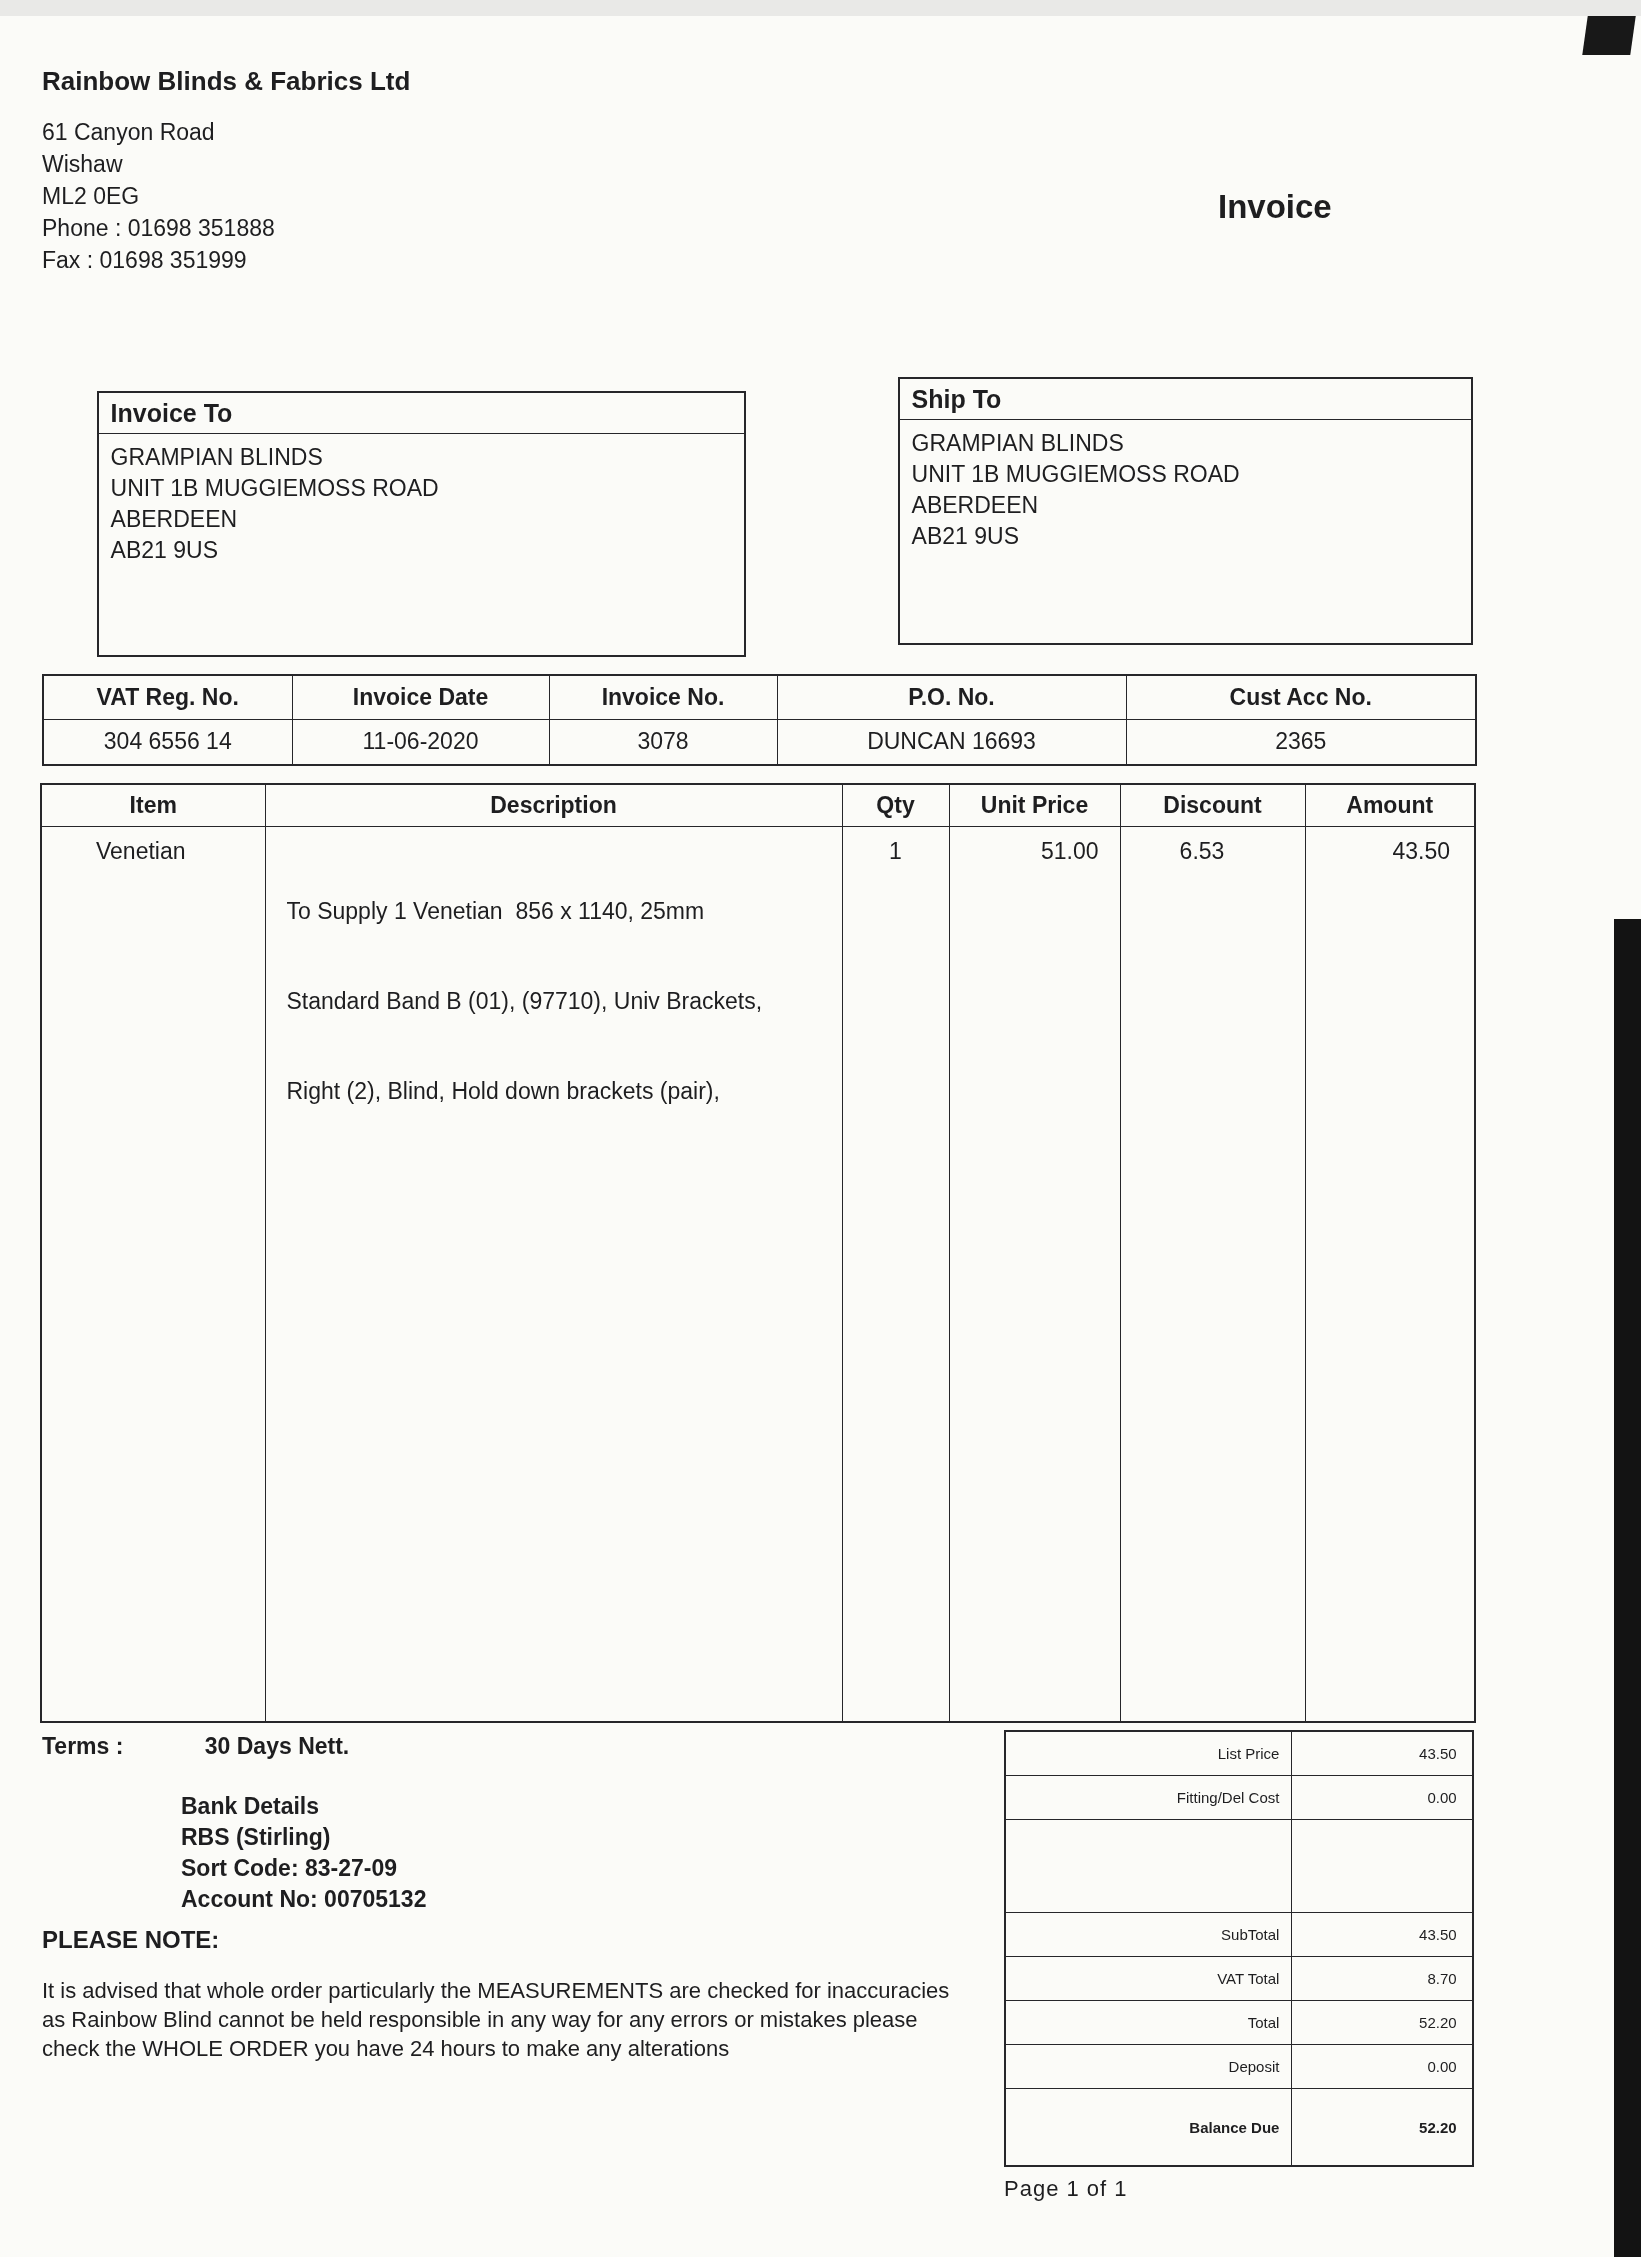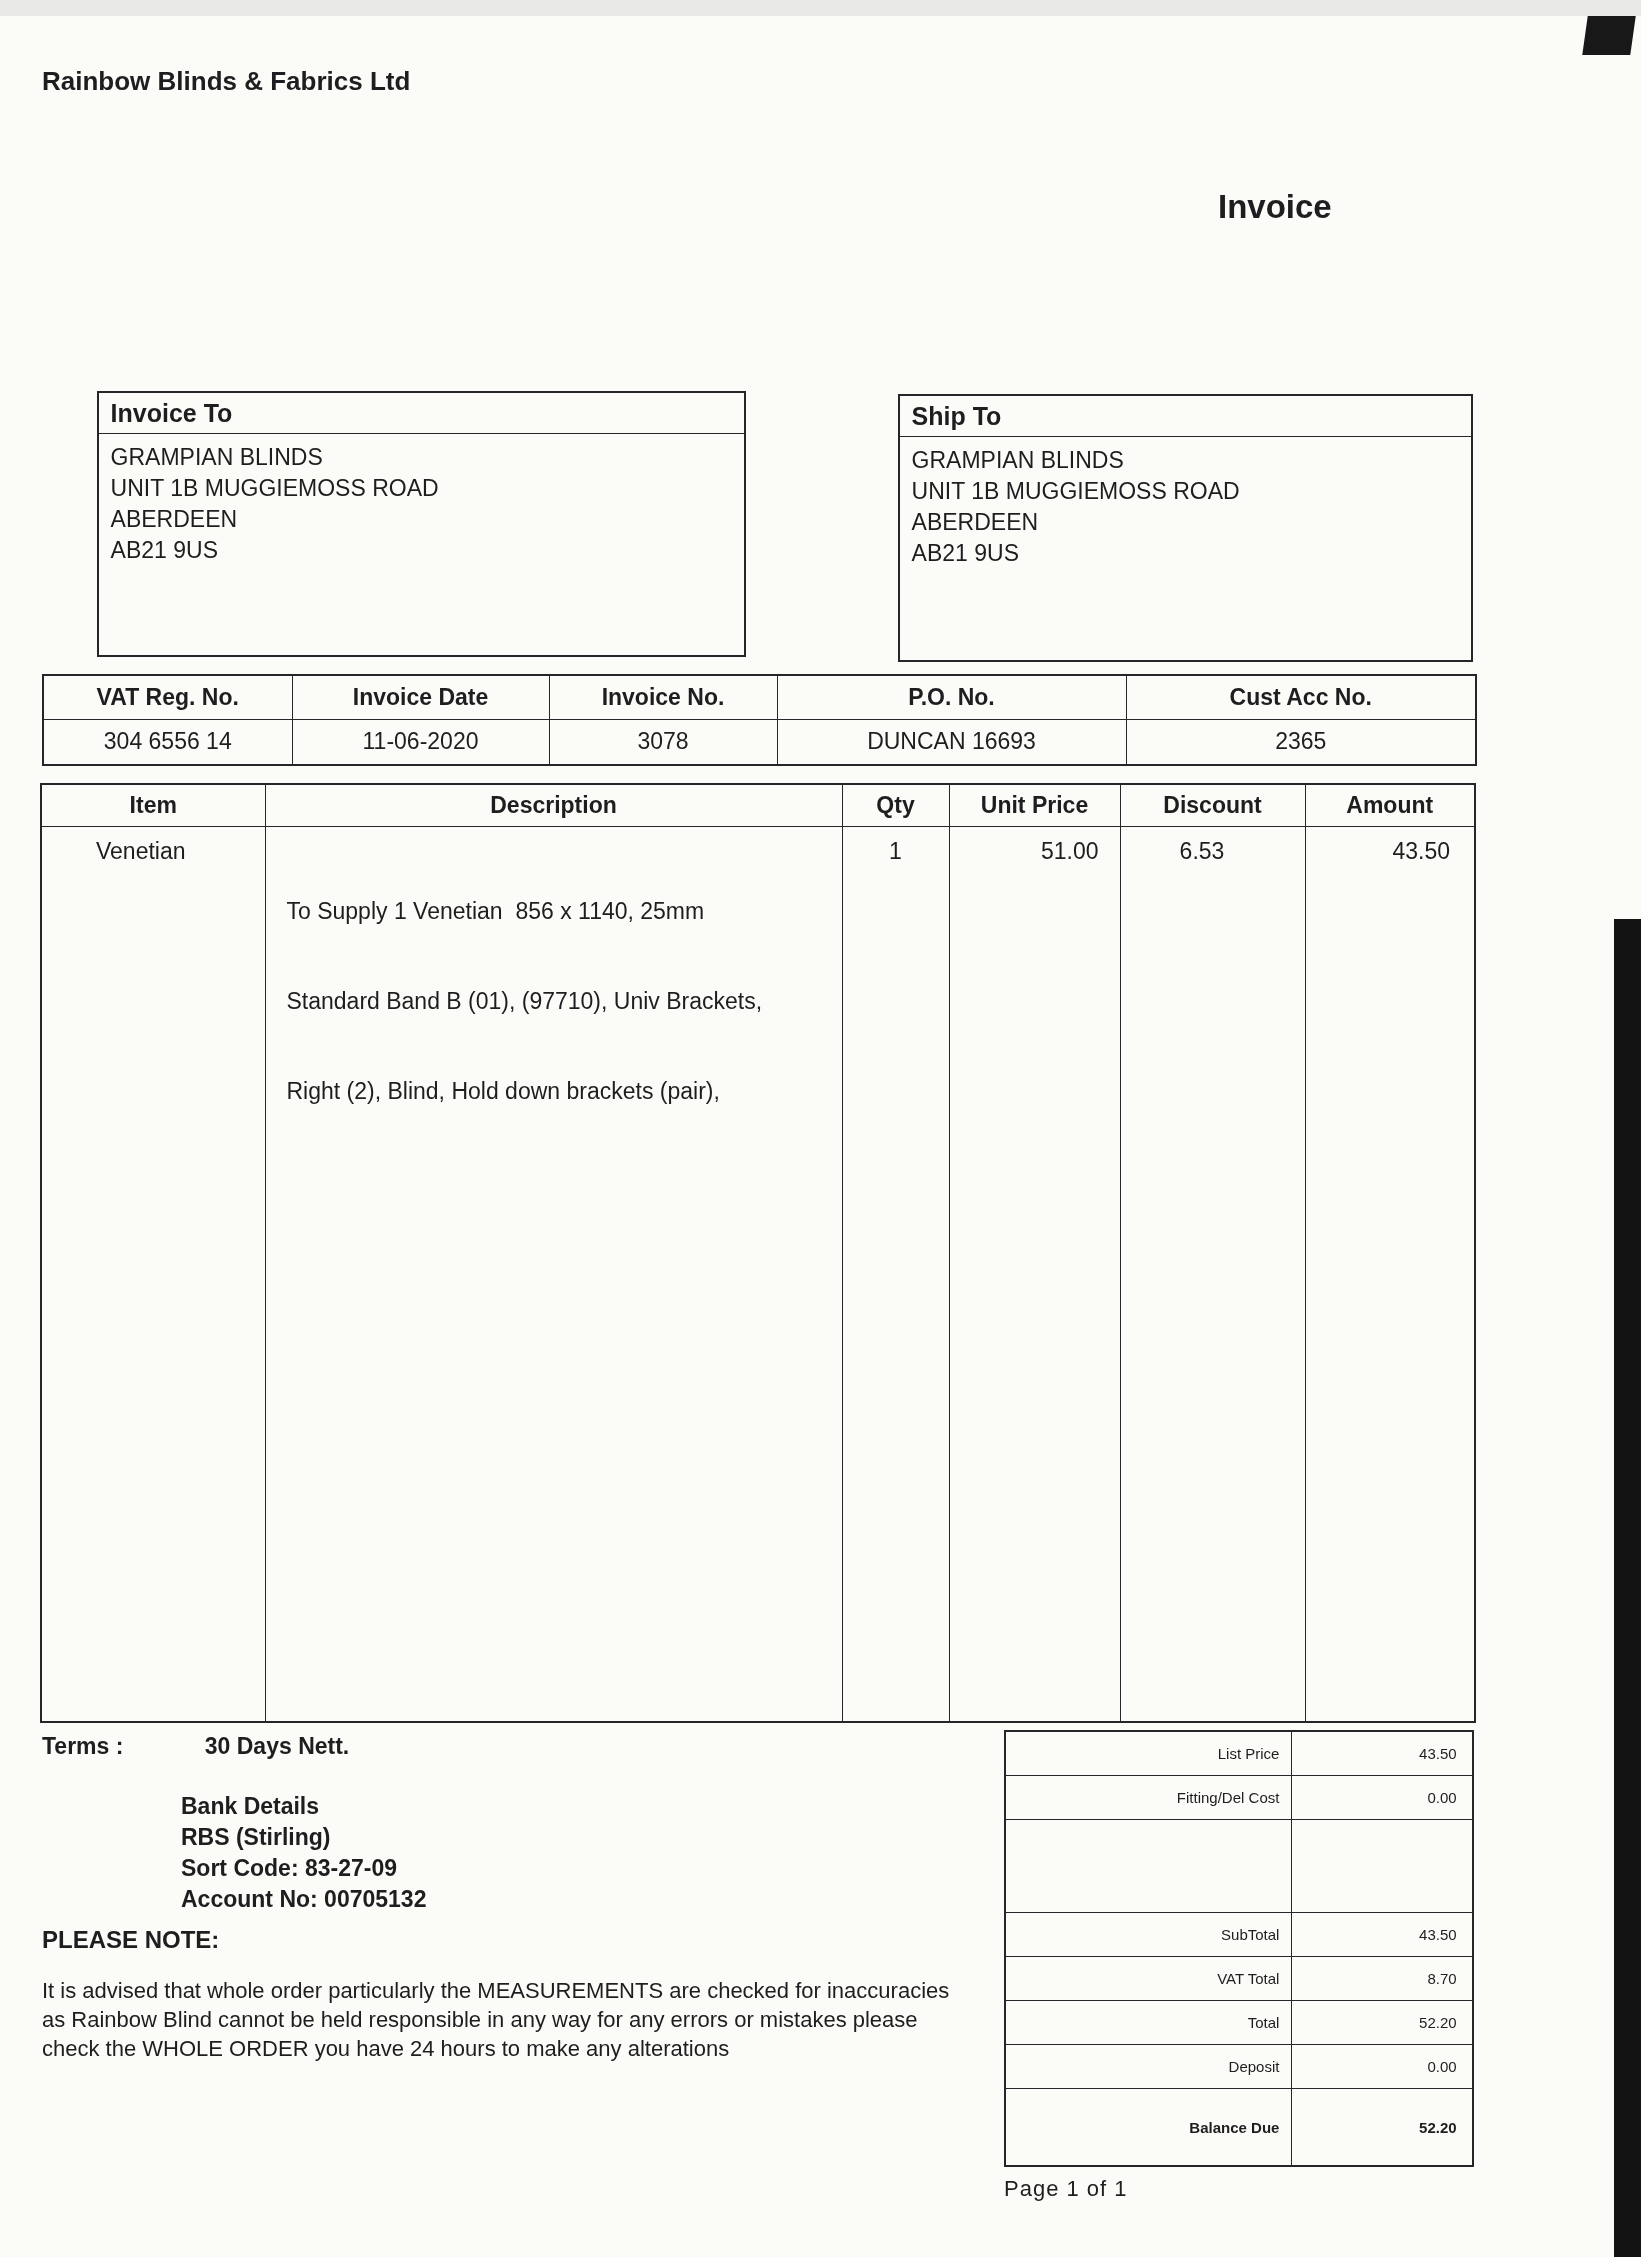--- a/index.html
+++ b/index.html
@@ -17,21 +17,21 @@
   .edge-bottom  { position:absolute; left:739px; right:0; bottom:0; height:15.4px; background:#0f0f0f; }
 
   
   .company-name { position:absolute; left:42px; top:50px; font-weight:bold; font-size:26px; }
   .company-address { position:absolute; left:42px; top:100px; line-height:32px; font-size:23px; }
   .invoice-title { position:absolute; left:1218px; top:172px; font-weight:bold; font-size:33px; }
 
   
   .addr-box { position:absolute; border:2.9px solid #26262a; background:transparent; }
   .invoice-to { left:97px; top:375px; width:649px; height:266px; }
-  .ship-to    { left:898px; top:378px; width:575px; height:268px; }
+  .ship-to    { left:898px; top:361px; width:575px; height:268px; }
   .addr-box .box-head {
     height:41px; border-bottom:1.9px solid #26262a;
     font-weight:bold; padding:5.8px 0 0 11.6px; font-size:25px;
   }
   .addr-box .box-lines { padding:7.7px 0 0 11.6px; line-height:31px; }
 
   
   .info-table {
     position:absolute; left:42px; top:658px; width:1433px;
     border-collapse:collapse; table-layout:fixed; font-size:23px;
@@ -94,20 +94,27 @@
   .sig-line { flex:1; border-bottom:1.9px solid #26262a; height:0; margin-bottom:7.7px; }
 
   .page-footer { position:absolute; left:1004px; top:2160px; font-size:22px; letter-spacing:1px; }
 </style>
 </head>
 <body>
 
 <div class="page">
 
   <div class="company-name">Rainbow Blinds &amp; Fabrics Ltd</div>
+  <div class="company-address">
+    <div>61 Canyon Road</div>
+    <div>Wishaw</div>
+    <div>ML2 0EG</div>
+    <div>Phone : 01698 351888</div>
+    <div>Fax : 01698 351999</div>
+  </div>
   <div class="invoice-title">Invoice</div>
 
   <div class="addr-box invoice-to">
     <div class="box-head">Invoice To</div>
     <div class="box-lines">
       <div>GRAMPIAN BLINDS</div>
       <div>UNIT 1B MUGGIEMOSS ROAD</div>
       <div>ABERDEEN</div>
       <div>AB21 9US</div>
     </div>

